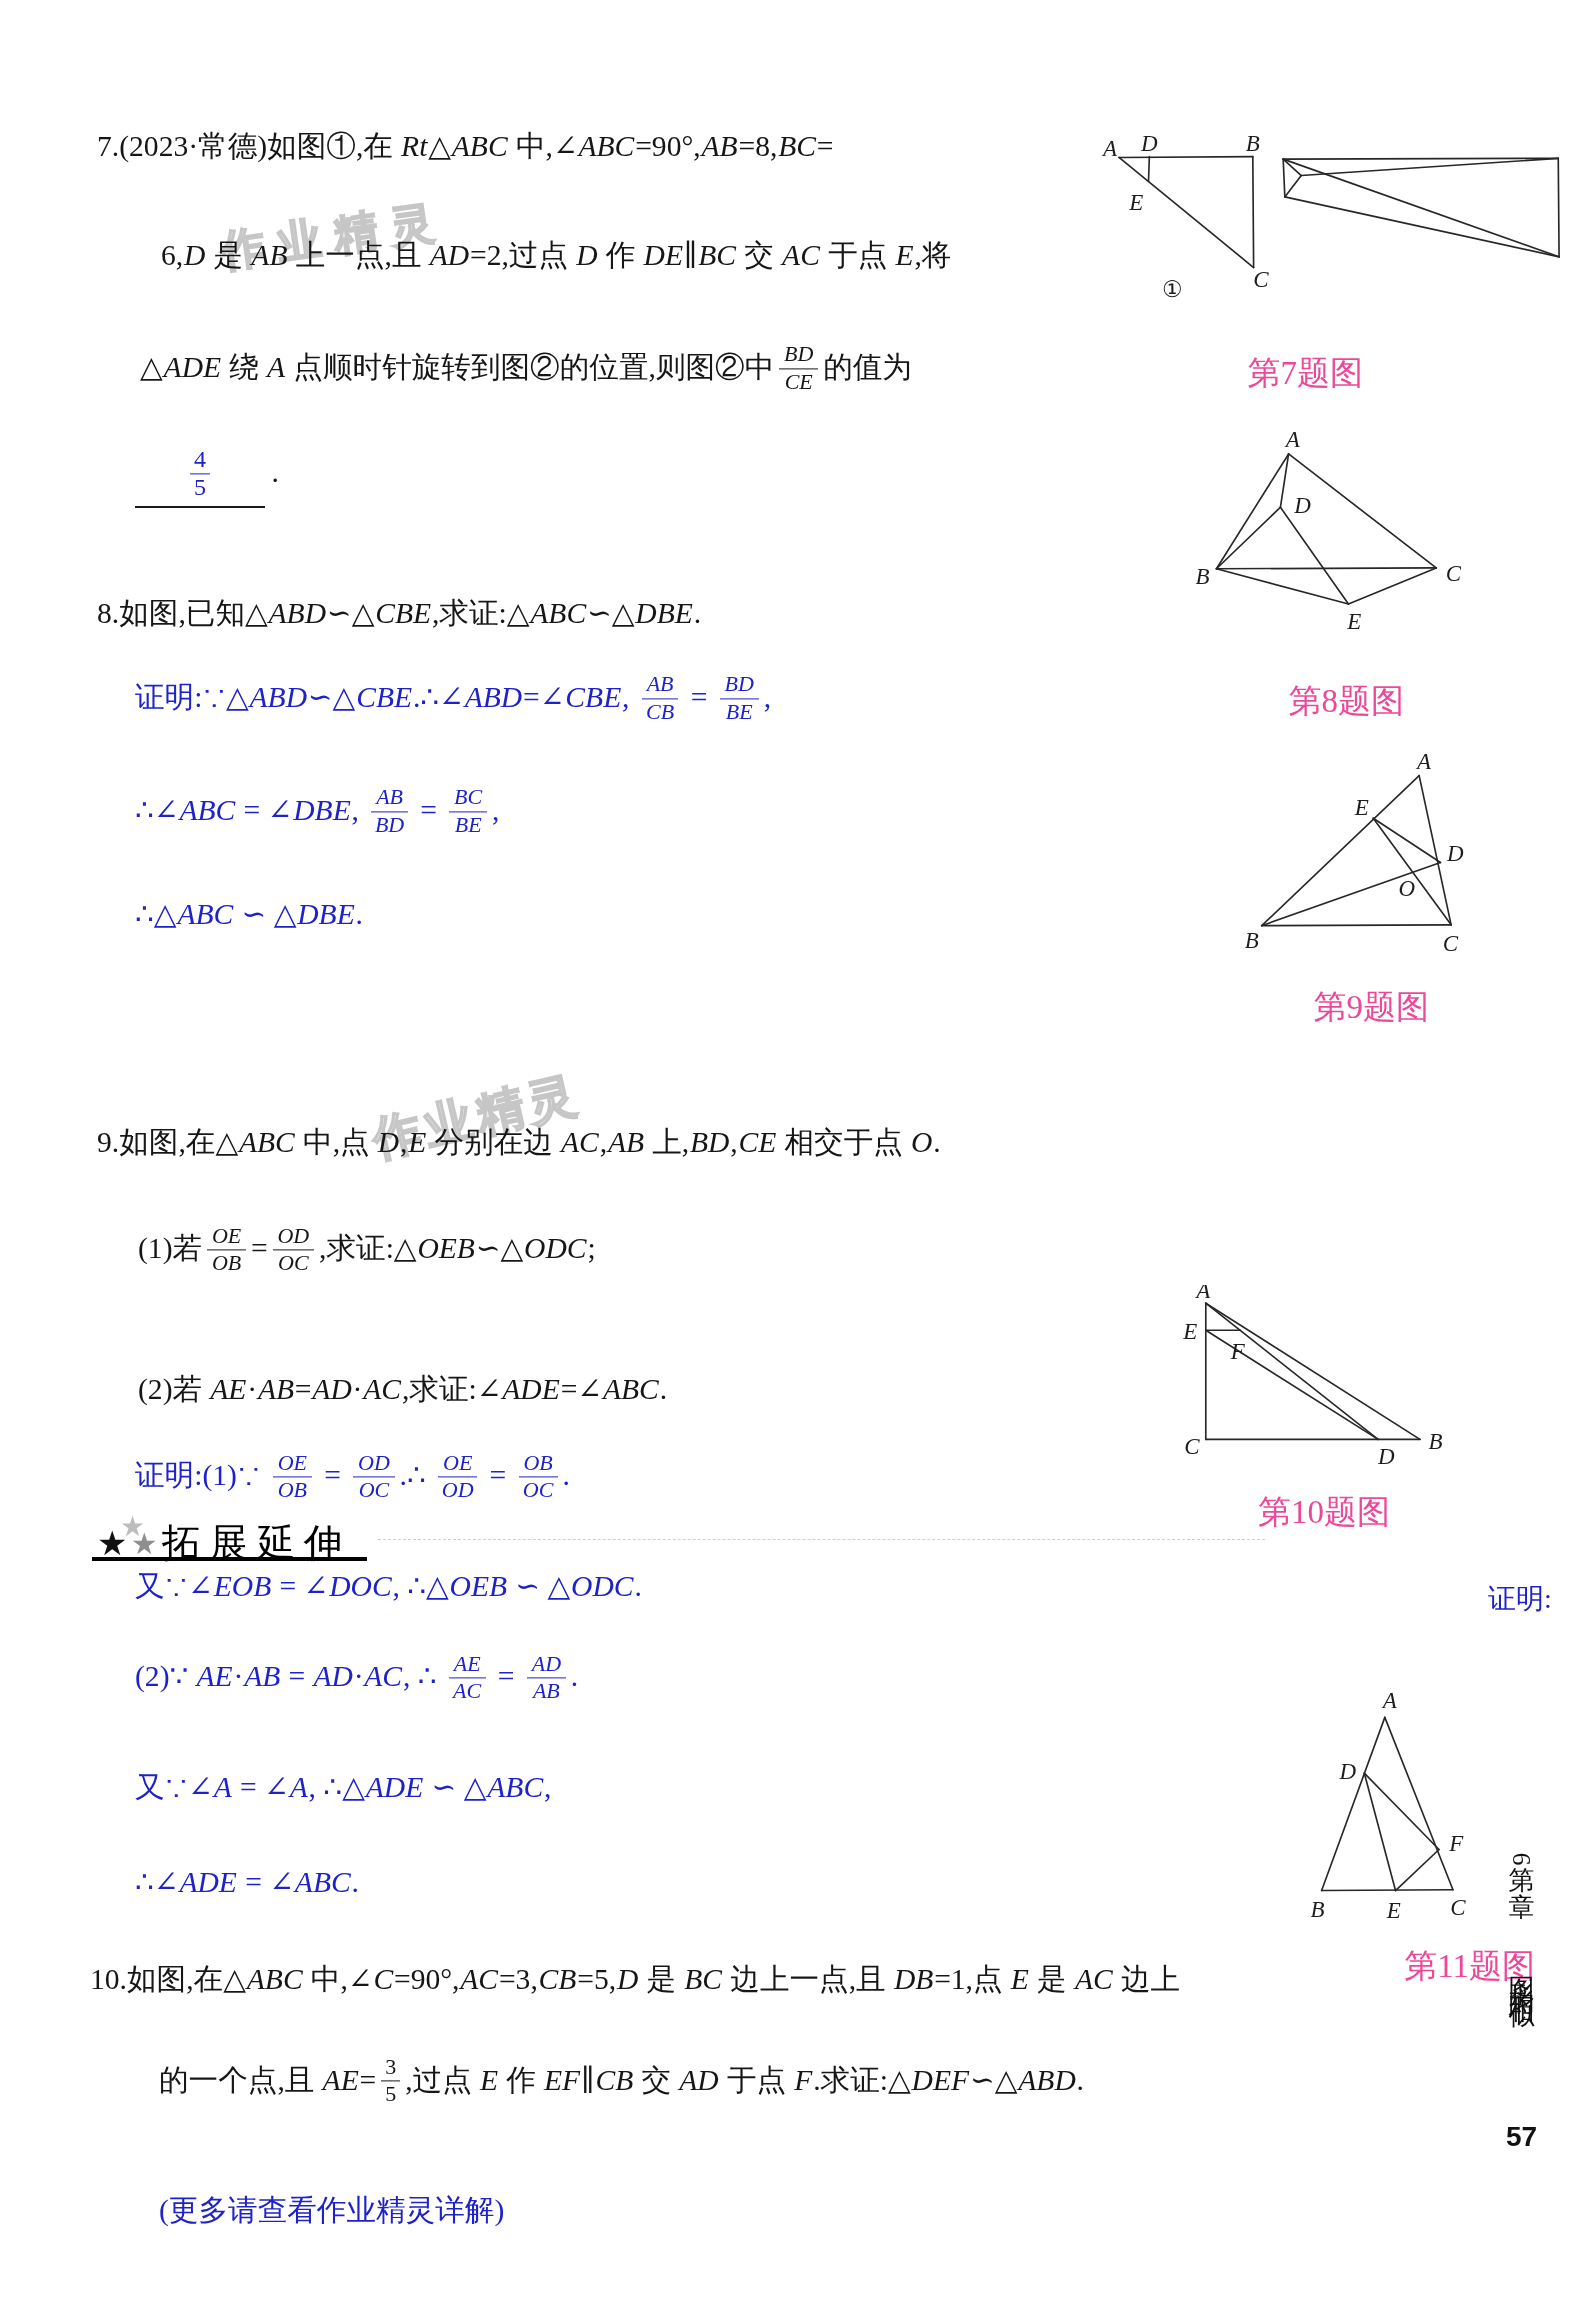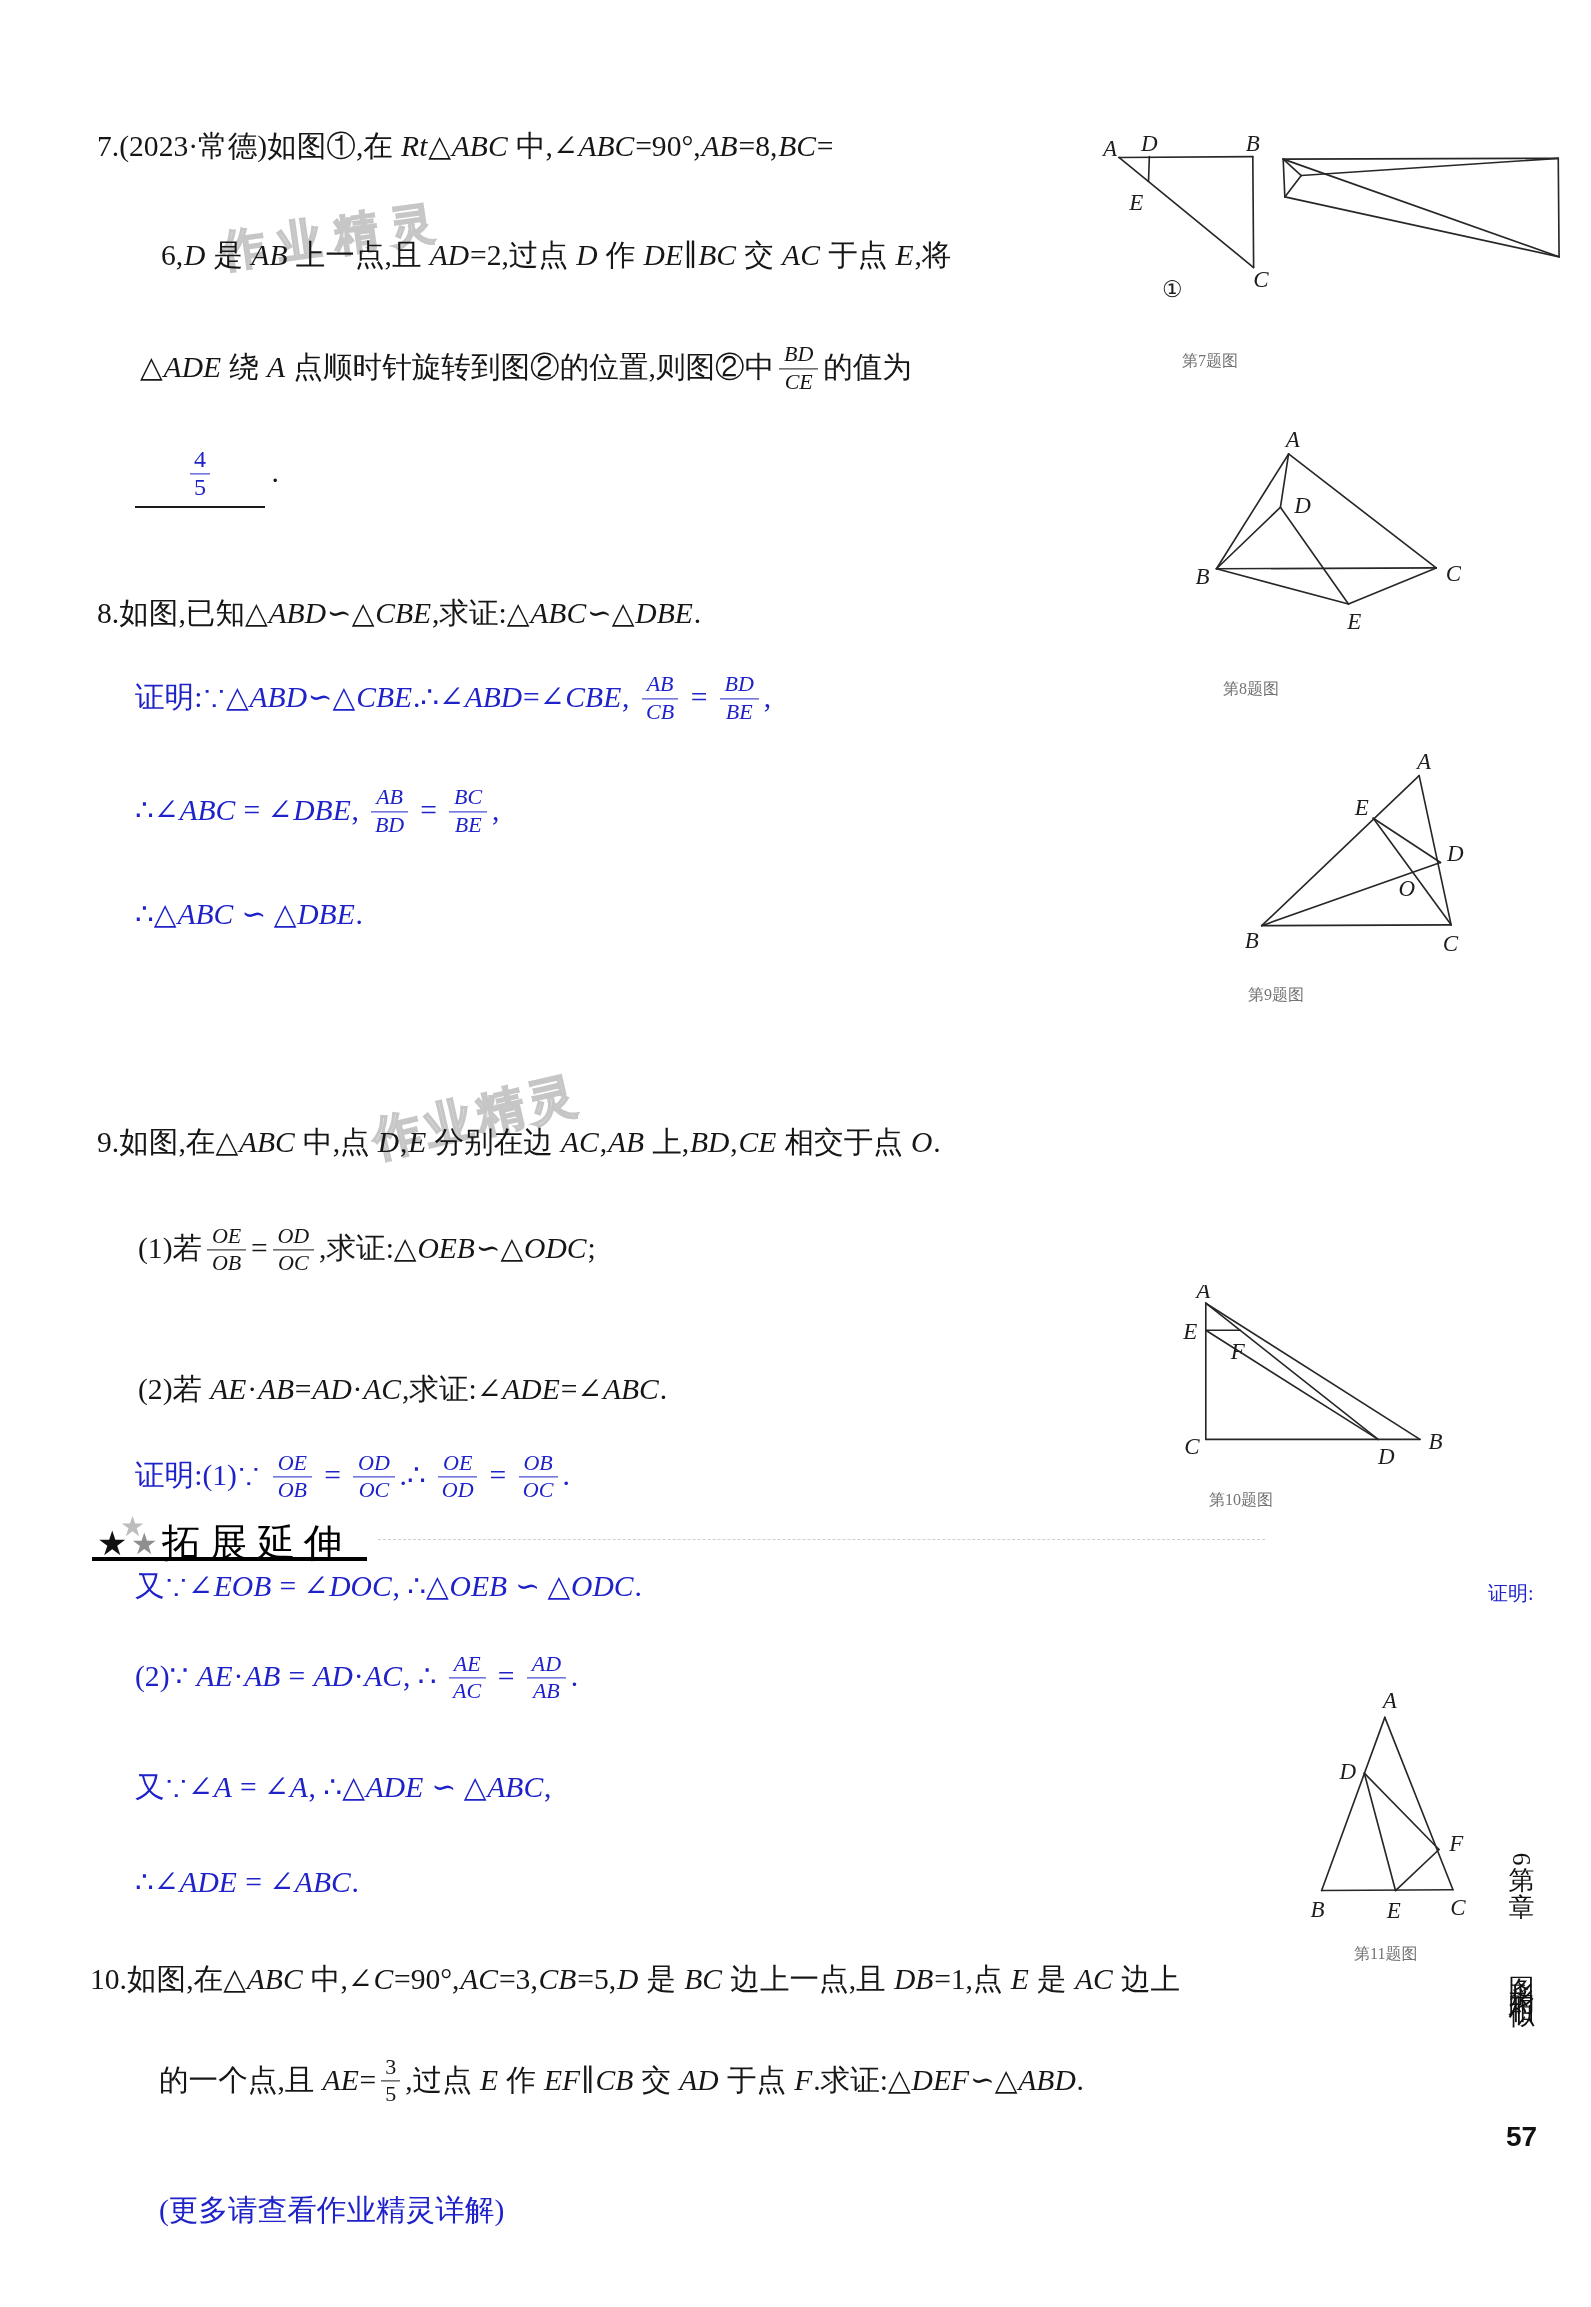--- a/index.html
+++ b/index.html
@@ -8,37 +8,37 @@
   .line{position:absolute;font-size:29.6px;line-height:49px;white-space:nowrap;}
   .line i{font-style:italic;padding:0 0.8px;}
   .blue{color:#1e22c8;}
   .frac{display:inline-block;vertical-align:middle;text-align:center;
         font-size:22px;line-height:24.6px;margin:0 4.9px;transform:translateY(-1.6px);}
   .fnum{display:block;padding:0 4.1px 0.8px;border-bottom:1.6px solid currentColor;}
   .fden{display:block;padding-top:0.8px;}
   .ans-line{display:inline-block;width:130px;text-align:center;border-bottom:2.5px solid #1a1a1a;
         padding-bottom:4.9px;}
   .ans-line .frac{font-size:24px;}
-  .caption{position:absolute;width:181px;text-align:left;font-size:16px;color:#737373;}
+  .caption{position:absolute;width:181px;text-align:right;font-size:33px;color:#ec4899;}
   figure.fig{position:absolute;margin:0;}
   svg line{stroke:#272727;stroke-width:2;stroke-linecap:round;}
   .flab{font-family:"Liberation Serif","DejaVu Serif",serif;font-style:italic;
         font-size:28px;fill:#1d1d1d;text-anchor:middle;}
   .fcirc{font-family:"Liberation Serif","DejaVu Serif",serif;font-size:28px;fill:#1d1d1d;text-anchor:middle;}
   .wm{position:absolute;font-family:"Liberation Sans","DejaVu Sans",sans-serif;font-weight:700;
       color:#e6e6e6;-webkit-text-stroke:1.6px #c6c6c6;white-space:nowrap;z-index:0;}
   .hdr-star{position:absolute;line-height:1;}
   .hdr-title{position:absolute;font-weight:400;font-size:39px;letter-spacing:8.2px;color:#000;}
   .hdr-rule{position:absolute;background:#000;height:4.1px;}
   .hdr-dash{position:absolute;border-top:1.6px dashed #cfcfcf;height:0;}
   .sidebar{position:absolute;writing-mode:vertical-rl;text-orientation:mixed;
            font-size:26px;letter-spacing:6.6px;color:#111;}
   .pagenum{position:absolute;font-size:28px;font-weight:700;color:#111;
            font-family:"Liberation Sans","DejaVu Sans",sans-serif;}
-  .proof-tag{position:absolute;font-size:20px;}
+  .proof-tag{position:absolute;font-size:28px;}
   .period{font-size:29.6px;margin-left:6.6px;}
   .z{position:relative;z-index:1;}
 </style>
 </head>
 <body>
 
 <div class="page">
 
   <div class="wm" style="left:220px;top:207px;font-size:44px;letter-spacing:13px;transform:rotate(-8deg);">作业精灵</div>
   <div class="wm" style="left:371px;top:1085px;font-size:48px;letter-spacing:4.9px;transform:rotate(-13deg);">作业精灵</div>

